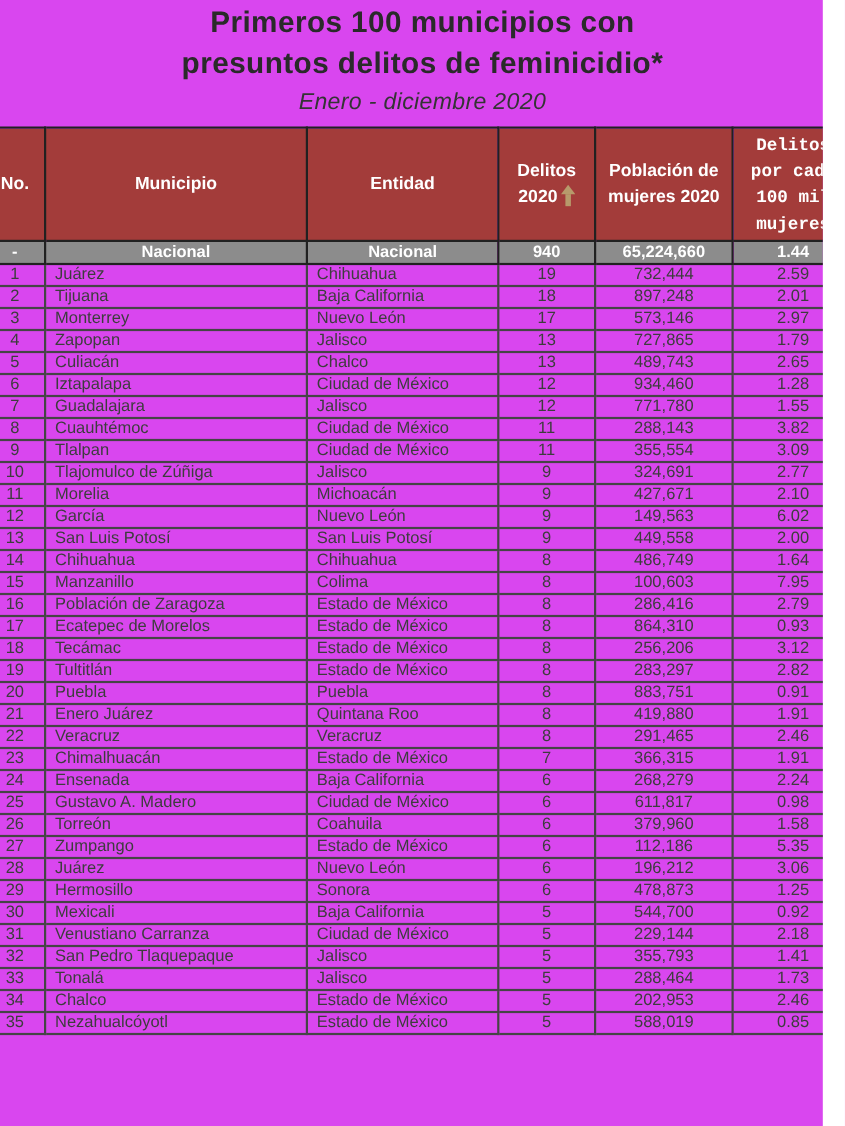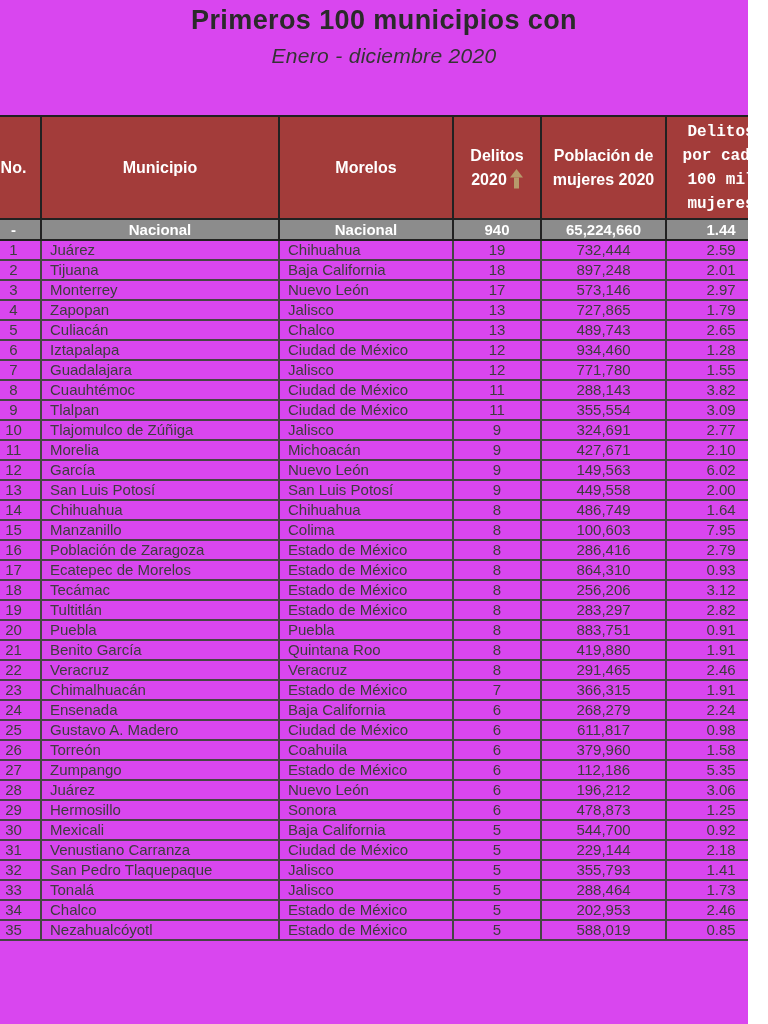--- a/index.html
+++ b/index.html
@@ -101,38 +101,39 @@
     margin-left: 3px;
   }
 </style>
 </head>
 <body>
 
 <div class="page">
 
   <div class="title-block">
     <div class="title-line">Primeros 100 municipios con</div>
+    <div class="title-line">presuntos delitos de feminicidio*</div>
     <div class="subtitle">Enero - diciembre 2020</div>
   </div>
 
   <div class="table-wrap">
     <table>
       <colgroup>
         <col style="width:55px">
         <col style="width:238px">
         <col style="width:174px">
         <col style="width:88px">
         <col style="width:125px">
         <col style="width:110px">
       </colgroup>
       <thead>
         <tr>
           <th><span>No.</span></th>
           <th><span>Municipio</span></th>
-          <th><span>Morelos</span></th>
+          <th><span>Entidad</span></th>
           <th><span>Delitos 2020</span><svg class="sort-icon" width="13" height="20" viewBox="0 0 13 20">
                 <polygon points="6.5,0 13,8.5 0,8.5" fill="#b79a6b"></polygon>
                 <rect x="4" y="8.5" width="5" height="11" fill="#b79a6b"></rect>
               </svg></th>
           <th><span>Población de mujeres 2020</span></th>
           <th><span class="hdr-narrow">Delitos por cada 100 mil mujeres</span></th>
         </tr>
       </thead>
       <tbody>
         <tr class="national">
@@ -298,21 +299,21 @@
           <tr>
             <td class="c0">20</td>
             <td class="c1">Puebla</td>
             <td class="c2">Puebla</td>
             <td class="c3">8</td>
             <td class="c4">883,751</td>
             <td class="c5">0.91</td>
           </tr>
           <tr>
             <td class="c0">21</td>
-            <td class="c1">Benito García</td>
+            <td class="c1">Enero Juárez</td>
             <td class="c2">Quintana Roo</td>
             <td class="c3">8</td>
             <td class="c4">419,880</td>
             <td class="c5">1.91</td>
           </tr>
           <tr>
             <td class="c0">22</td>
             <td class="c1">Veracruz</td>
             <td class="c2">Veracruz</td>
             <td class="c3">8</td>

